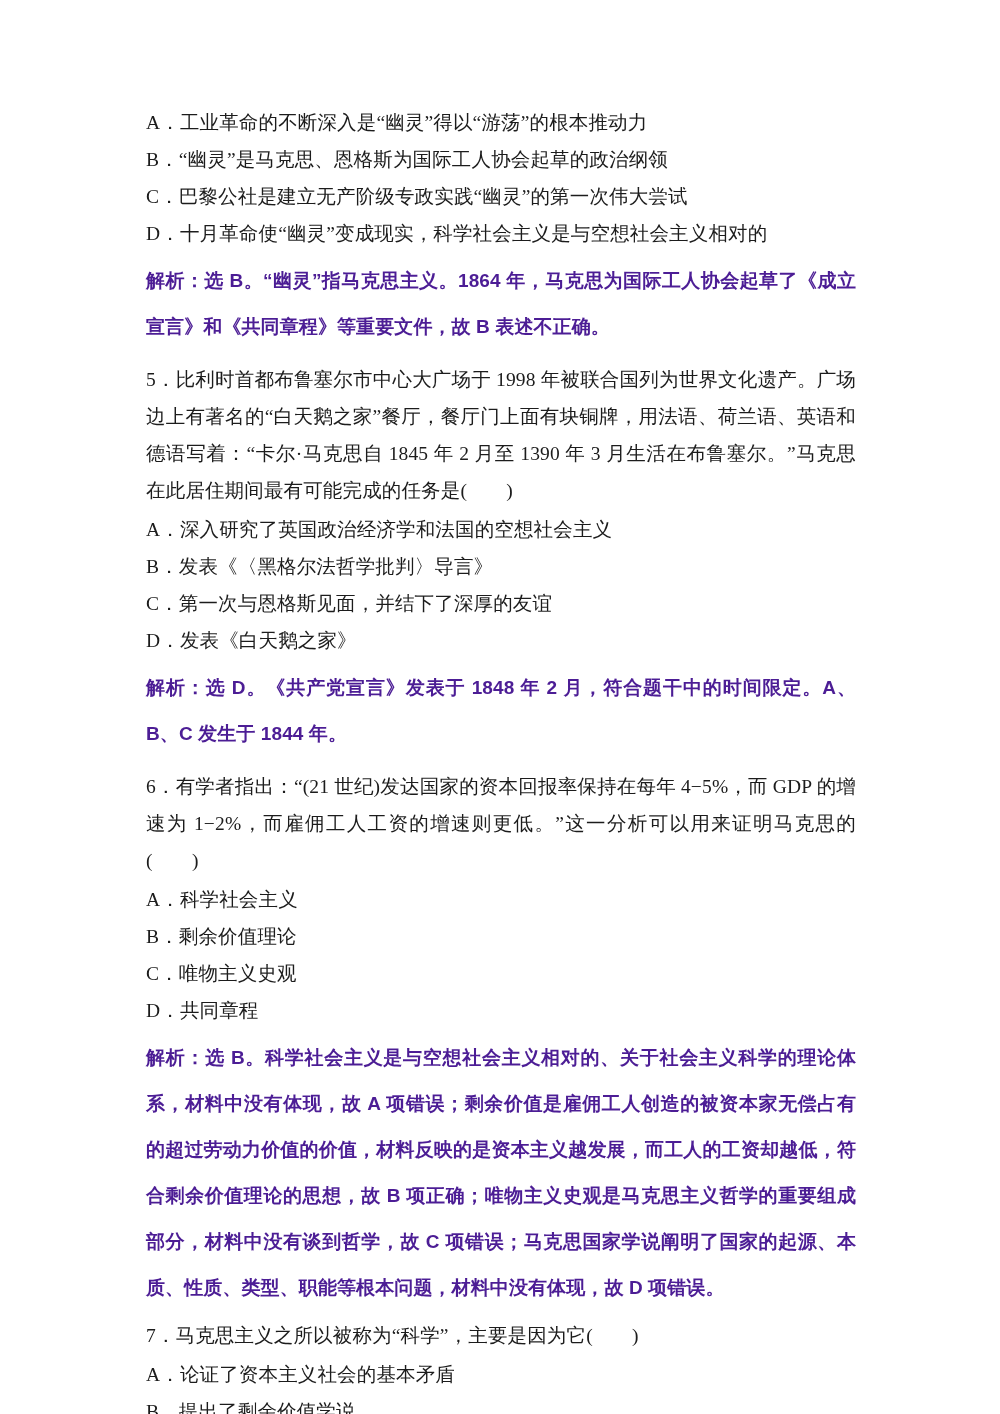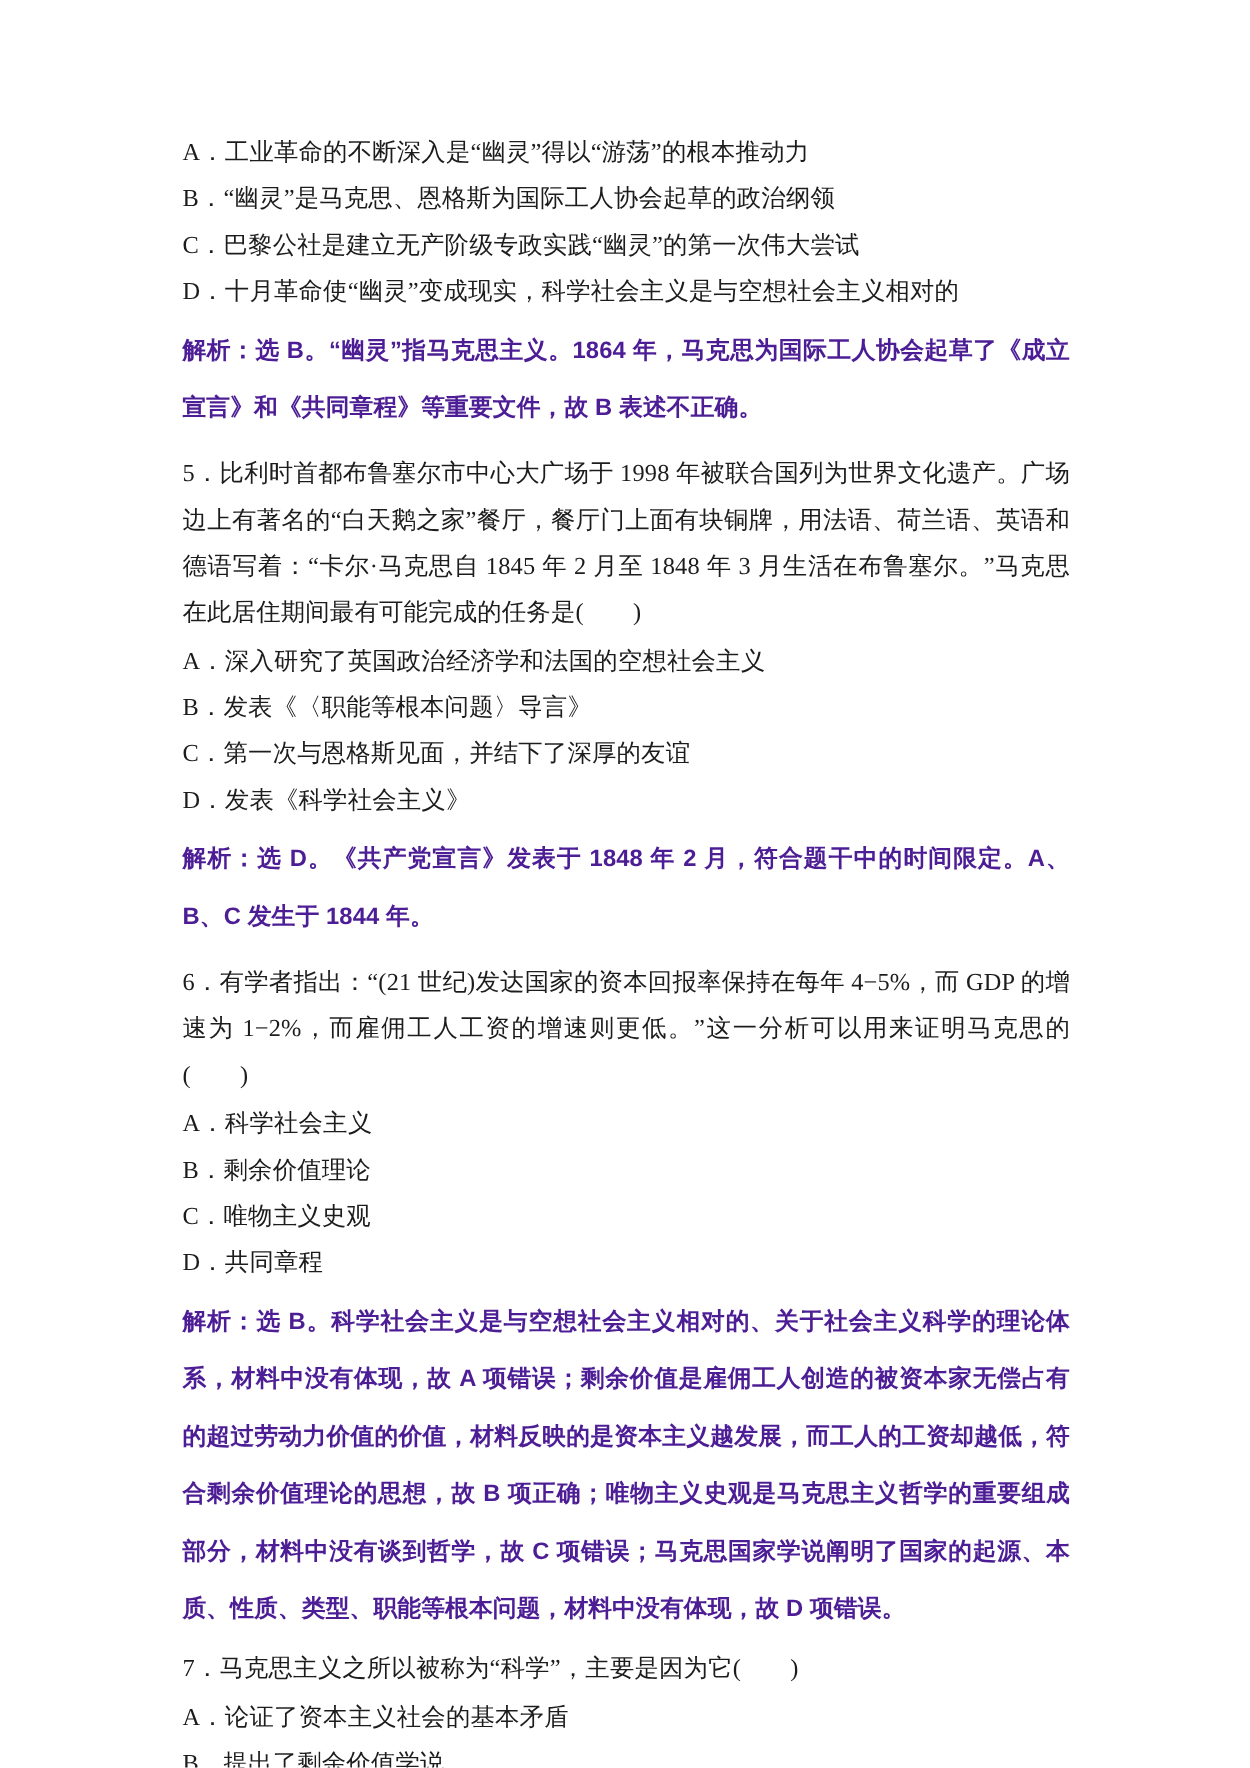--- a/index.html
+++ b/index.html
@@ -89,28 +89,28 @@
 
     <div class="gap-sm"></div>
 
     <div class="exblock">
       <div class="explain">解析：选 B。“幽灵”指马克思主义。1864 年，马克思为国际工人协会起草了《成立宣言》和《共同章程》等重要文件，故 B 表述不正确。</div>
     </div>
 
     <div class="gap-md"></div>
 
     <div class="qblock">
-      <div class="stem">5．比利时首都布鲁塞尔市中心大广场于 1998 年被联合国列为世界文化遗产。广场边上有著名的“白天鹅之家”餐厅，餐厅门上面有块铜牌，用法语、荷兰语、英语和德语写着：“卡尔·马克思自 1845 年 2 月至 1848 年 3 月生活在布鲁塞尔。”马克思在此居住期间最有可能完成的任务是(　　)</div>
+      <div class="stem">5．比利时首都布鲁塞尔市中心大广场于 1998 年被联合国列为世界文化遗产。广场边上有著名的“白天鹅之家”餐厅，餐厅门上面有块铜牌，用法语、荷兰语、英语和德语写着：“卡尔·马克思自 1845 年 2 月至 1390 年 3 月生活在布鲁塞尔。”马克思在此居住期间最有可能完成的任务是(　　)</div>
     </div>
 
     <div class="qblock">
       <div class="option">A．深入研究了英国政治经济学和法国的空想社会主义</div>
-      <div class="option">B．发表《〈职能等根本问题〉导言》</div>
+      <div class="option">B．发表《〈黑格尔法哲学批判〉导言》</div>
       <div class="option">C．第一次与恩格斯见面，并结下了深厚的友谊</div>
-      <div class="option">D．发表《科学社会主义》</div>
+      <div class="option">D．发表《白天鹅之家》</div>
     </div>
 
     <div class="gap-sm"></div>
 
     <div class="exblock">
       <div class="explain">解析：选 D。《共产党宣言》发表于 1848 年 2 月，符合题干中的时间限定。A、B、C 发生于 1844 年。</div>
     </div>
 
     <div class="gap-md"></div>
 

